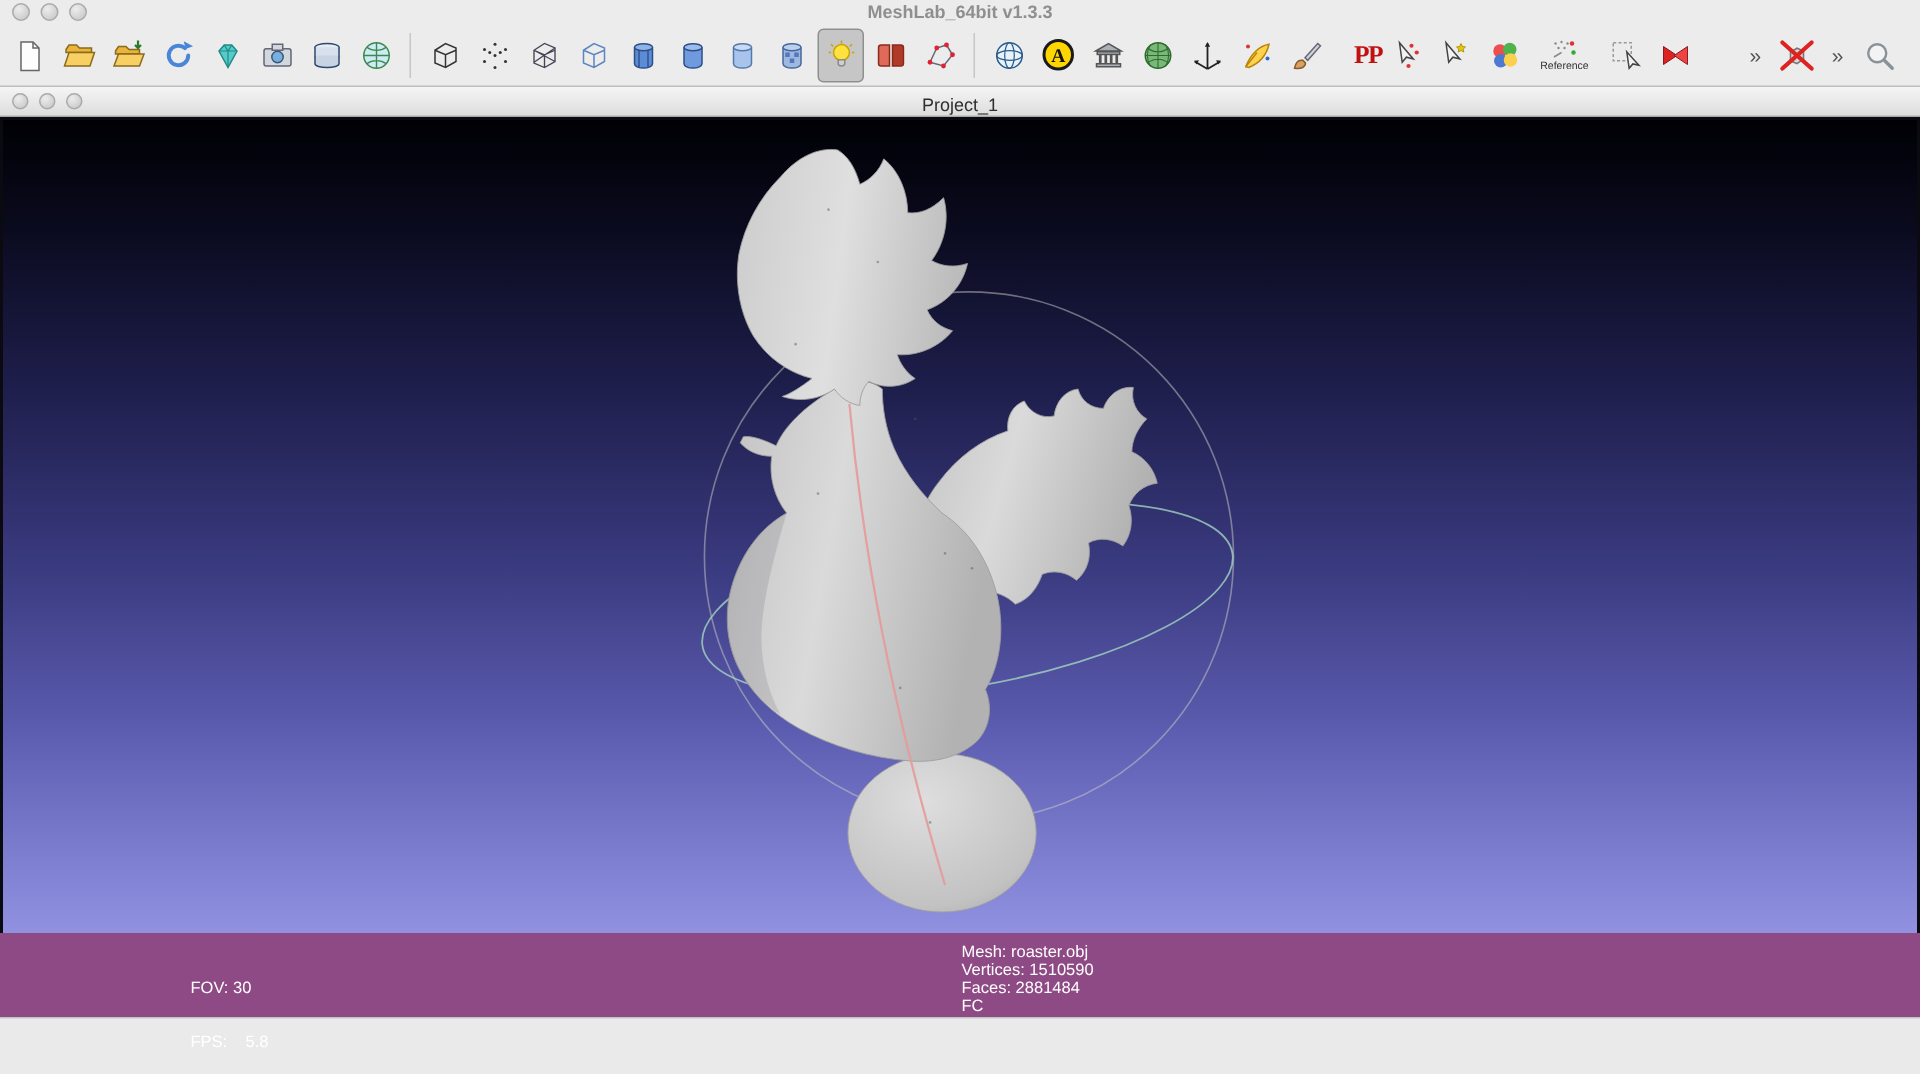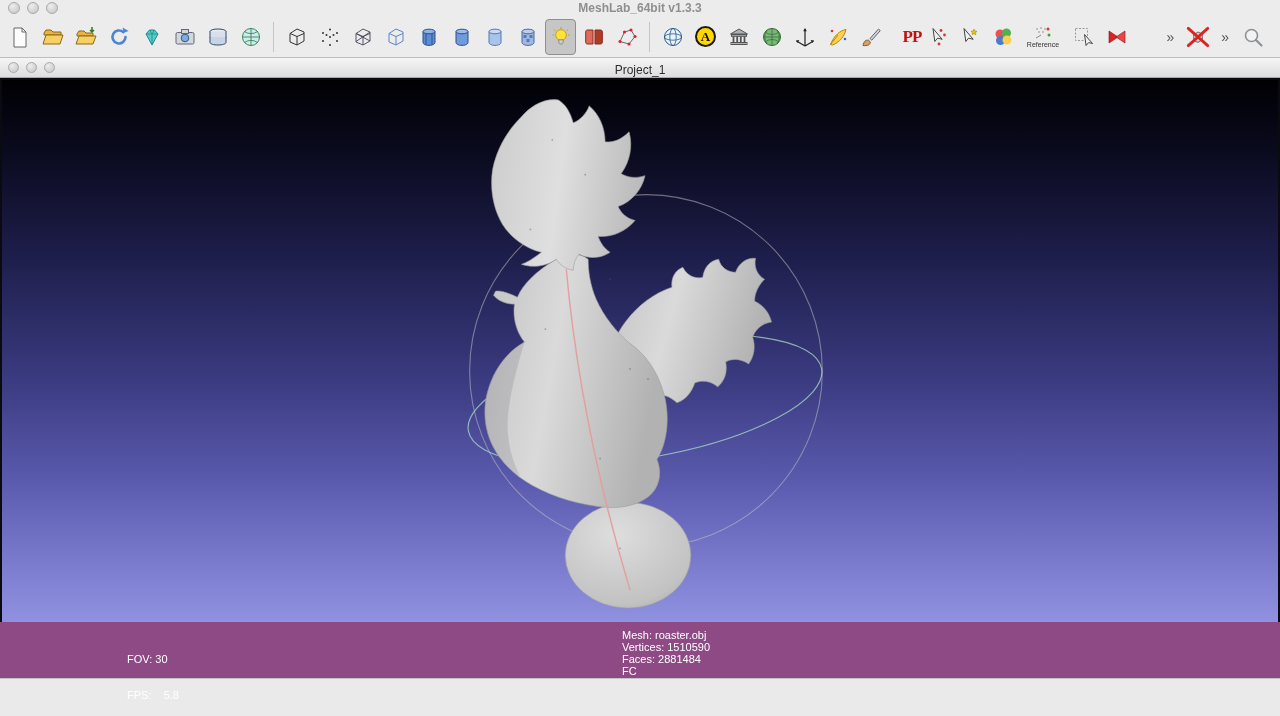--- a/index.html
+++ b/index.html
@@ -44,21 +44,21 @@
   .viewport { height:544px; position:relative;
     border-left:2px solid #0a0a10; border-right:2px solid #0a0a10; border-top:2px solid #0a0a10;
     background:linear-gradient(180deg,#000004 0%,#0b0b20 14%,#1d1d4a 32%,#3a3a80 55%,#5c5cb0 75%,#8181d4 92%,#9191e0 100%);
   }
   .viewport svg.scene { position:absolute; left:0; top:0; width:100%; height:100%; display:block; }
 
   
   .statusbar { height:56px; background:#8e4a84; position:relative; color:#ffffff;
                font-size:11px; line-height:12px; }
   .sb-left { position:absolute; left:127px; top:7px; white-space:pre; }
-  .sb-mid  { position:absolute; left:622px; top:7px; }
+  .sb-mid  { position:absolute; left:641px; top:7px; }
 
   .bottom-strip { height:38px; background:#eaeaea; border-top:1px solid #c4c4c4; }
 </style>
 </head>
 <body>
 
 <div class="titlebar">
   <div class="tl-group">
     <span class="tl"></span>
     <span class="tl"></span>

